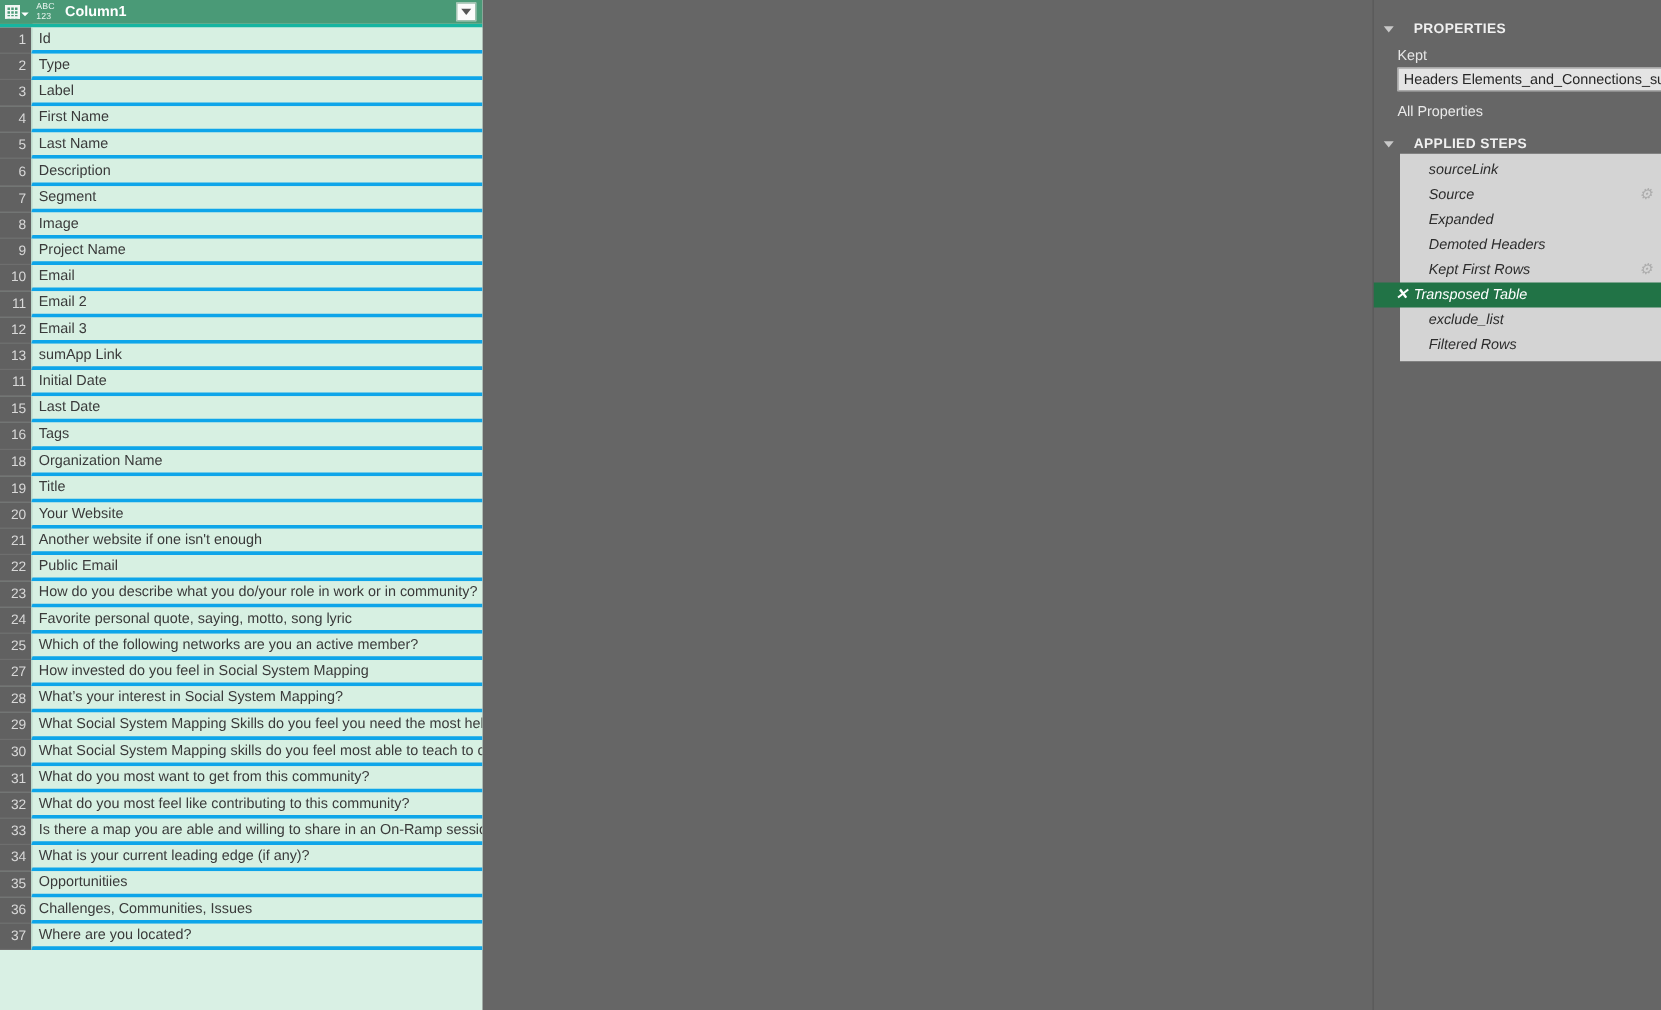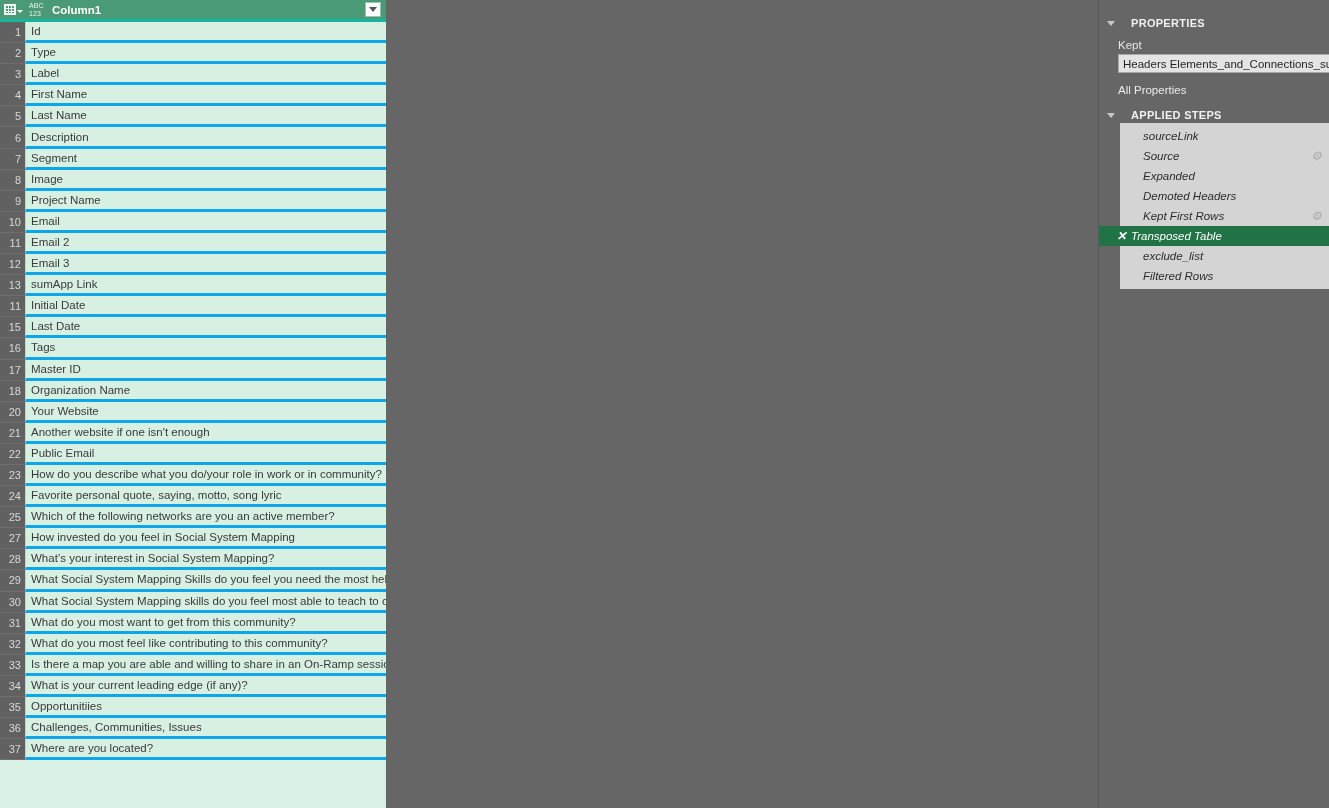--- a/index.html
+++ b/index.html
@@ -342,26 +342,26 @@
         </div>
         <div class="row">
           <div class="rownum">15</div>
           <div class="cell">Last Date</div>
         </div>
         <div class="row">
           <div class="rownum">16</div>
           <div class="cell">Tags</div>
         </div>
         <div class="row">
-          <div class="rownum">17</div>
-          <div class="cell">Master ID</div>
-        </div>
-        <div class="row">
           <div class="rownum">18</div>
           <div class="cell">Organization Name</div>
+        </div>
+        <div class="row">
+          <div class="rownum">19</div>
+          <div class="cell">Title</div>
         </div>
         <div class="row">
           <div class="rownum">20</div>
           <div class="cell">Your Website</div>
         </div>
         <div class="row">
           <div class="rownum">21</div>
           <div class="cell">Another website if one isn't enough</div>
         </div>
         <div class="row">

